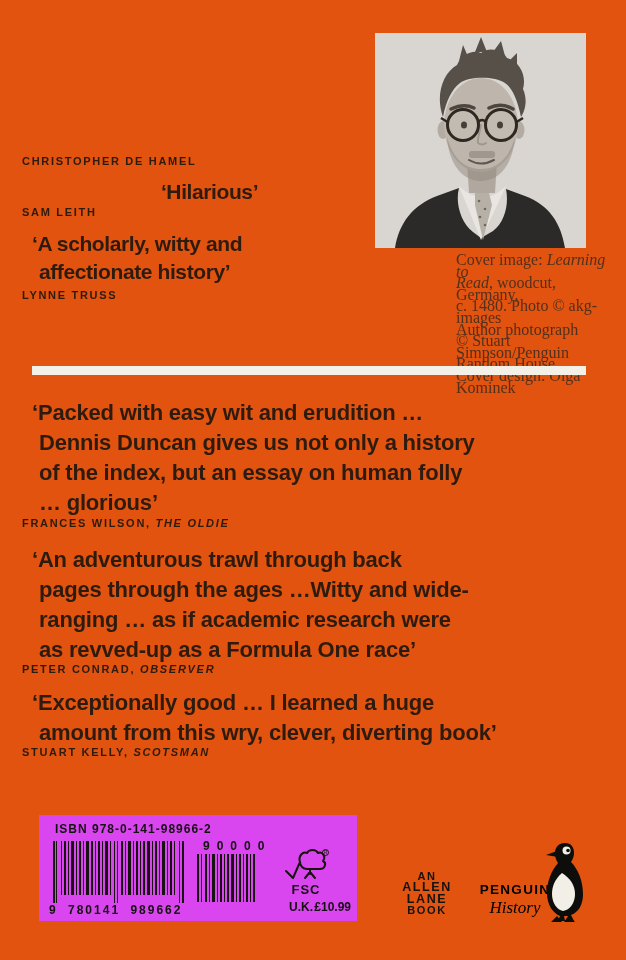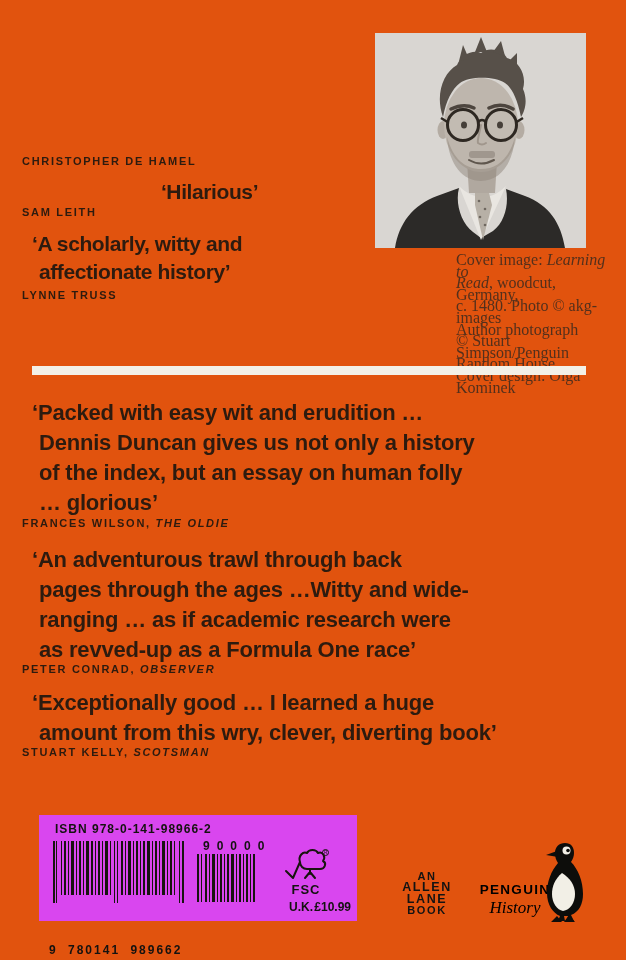--- a/index.html
+++ b/index.html
@@ -41,21 +41,21 @@
     font-family:"Liberation Serif",serif;font-size:16px;line-height:11.6px;
     color:#53301c;white-space:pre-line;
   }
   .caption i{font-style:italic;}
   
   .divider{position:absolute;left:32px;top:366px;width:554px;height:9px;background:#f3f0e7;}
   
   .panel{position:absolute;left:39px;top:815px;width:318px;height:106px;background:#d946ef;color:#141210;}
   .isbn{position:absolute;left:16px;top:7px;font-size:12px;font-weight:700;letter-spacing:1px;}
   .ean{position:absolute;left:14px;top:26px;width:132px;height:62px;}
-  .ean-digits{position:absolute;left:10px;top:88px;width:146px;font-size:12px;font-weight:700;letter-spacing:2px;word-spacing:5px;margin-top:40px;}
+  .ean-digits{position:absolute;left:10px;top:88px;width:146px;font-size:12px;font-weight:700;letter-spacing:2px;word-spacing:5px;}
   .supp-digits{position:absolute;left:158px;top:24px;width:64px;text-align:center;font-size:12px;font-weight:700;letter-spacing:7px;padding-left:6px;box-sizing:border-box;}
   .supp{position:absolute;left:158px;top:39px;width:60px;height:48px;}
   .fsc{position:absolute;left:244px;top:33px;width:46px;height:36px;}
   .fsc-label{position:absolute;left:244px;top:67px;width:46px;text-align:center;font-family:Liberation Sans, sans-serif;font-weight:700;font-size:13px;letter-spacing:1px;}
   .price{position:absolute;left:250px;top:85px;width:62px;display:flex;justify-content:space-between;font-size:12px;font-weight:700;}
   
   .allen{position:absolute;left:398px;top:871px;width:58px;text-align:center;color:#131313;font-weight:700;}
   .allen .sm{font-size:11px;letter-spacing:1.6px;line-height:11px;}
   .allen .lg{font-size:12.5px;letter-spacing:1.6px;line-height:11.5px;}
   .imprint{position:absolute;left:477px;top:882px;width:76px;text-align:center;color:#000000;}

